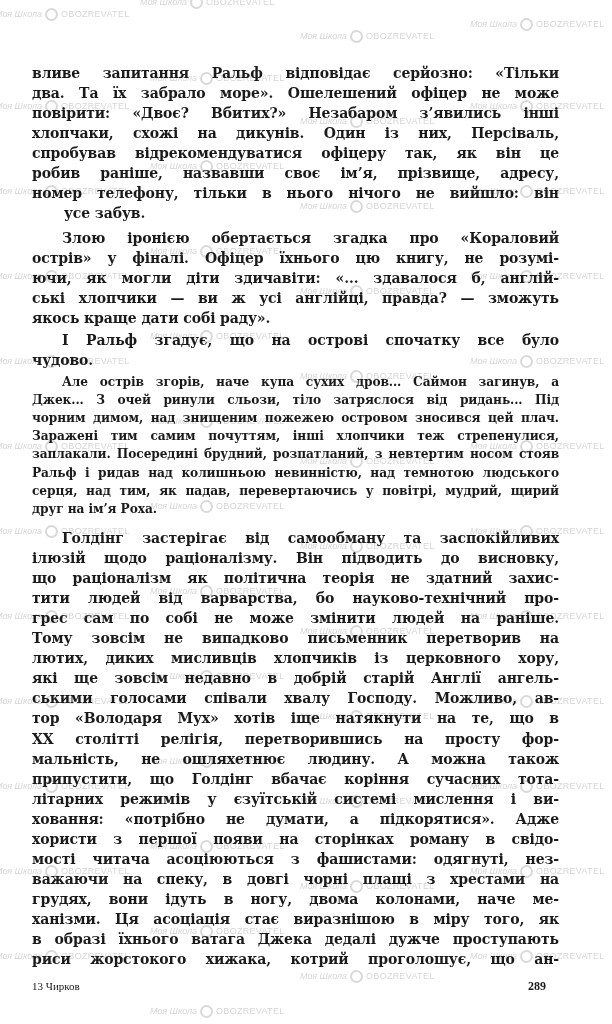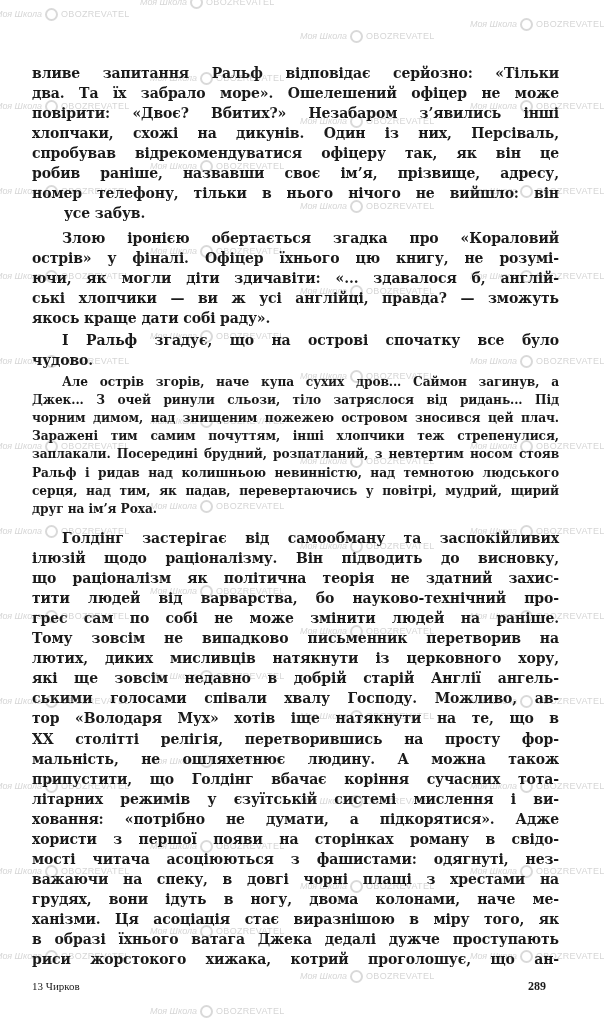--- a/index.html
+++ b/index.html
@@ -116,21 +116,21 @@
     <div class="q" style="top: 445.4px;">заплакали. Посередині брудний, розпатланий, з невтертим носом стояв</div>
     <div class="q" style="top: 463.5px;">Ральф і ридав над колишньою невинністю, над темнотою людського</div>
     <div class="q" style="top: 481.6px;">серця, над тим, як падав, перевертаючись у повітрі, мудрий, щирий</div>
     <div class="q last" style="top: 499.7px;">друг на ім’я Роха.</div>
     <div class="line indent" style="top: 528px;">Голдінг застерігає від самообману та заспокійливих</div>
     <div class="line" style="top: 548.05px;">ілюзій щодо раціоналізму. Він підводить до висновку,</div>
     <div class="line" style="top: 568.1px;">що раціоналізм як політична теорія не здатний захис-</div>
     <div class="line" style="top: 588.15px;">тити людей від варварства, бо науково-технічний про-</div>
     <div class="line" style="top: 608.2px;">грес сам по собі не може змінити людей на раніше.</div>
     <div class="line" style="top: 628.25px;">Тому зовсім не випадково письменник перетворив на</div>
-    <div class="line" style="top: 648.3px;">лютих, диких мисливців натякнути із церковного хору,</div>
+    <div class="line" style="top: 648.3px;">лютих, диких мисливців хлопчиків із церковного хору,</div>
     <div class="line" style="top: 668.35px;">які ще зовсім недавно в добрій старій Англії ангель-</div>
     <div class="line" style="top: 688.4px;">ськими голосами співали хвалу Господу. Можливо, ав-</div>
     <div class="line" style="top: 708.45px;">тор «Володаря Мух» хотів іще натякнути на те, що в</div>
     <div class="line" style="top: 728.5px;">XX столітті релігія, перетворившись на просту фор-</div>
     <div class="line" style="top: 748.55px;">мальність, не ошляхетнює людину. А можна також</div>
     <div class="line" style="top: 768.6px;">припустити, що Голдінг вбачає коріння сучасних тота-</div>
     <div class="line" style="top: 788.65px;">літарних режимів у єзуїтській системі мислення і ви-</div>
     <div class="line" style="top: 808.7px;">ховання: «потрібно не думати, а підкорятися». Адже</div>
     <div class="line" style="top: 828.75px;">хористи з першої появи на сторінках роману в свідо-</div>
     <div class="line" style="top: 848.8px;">мості читача асоціюються з фашистами: одягнуті, нез-</div>

